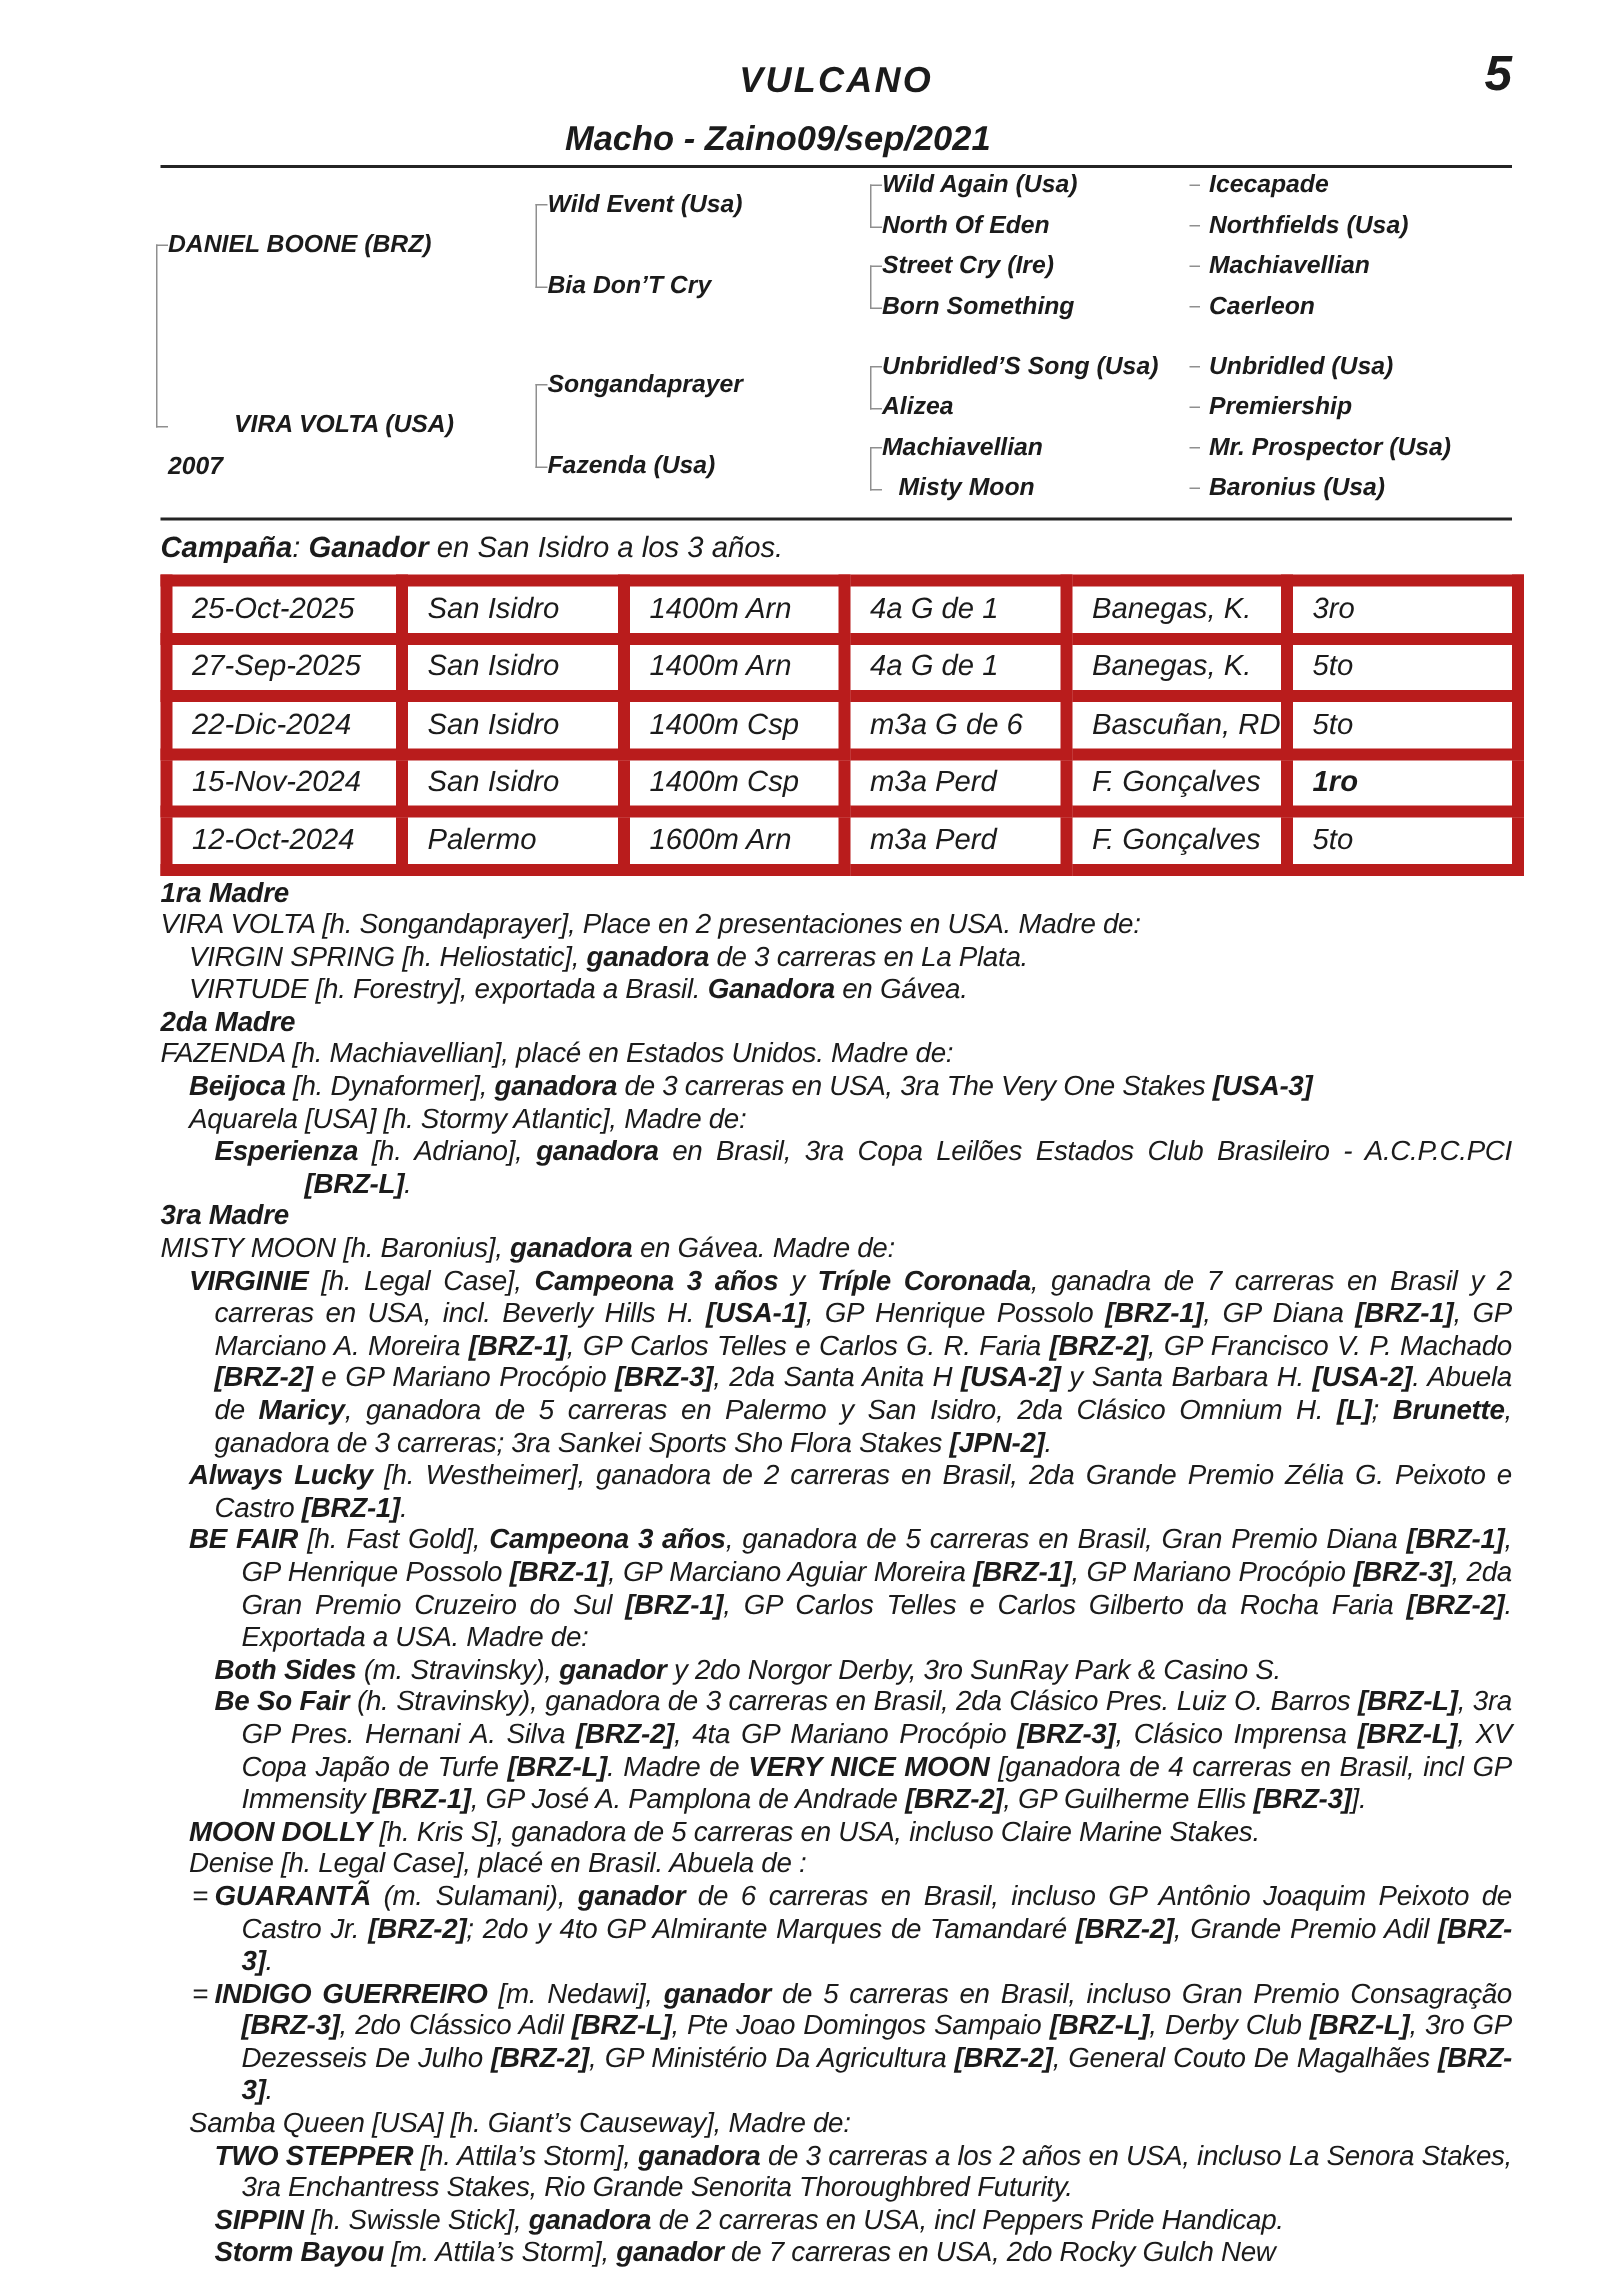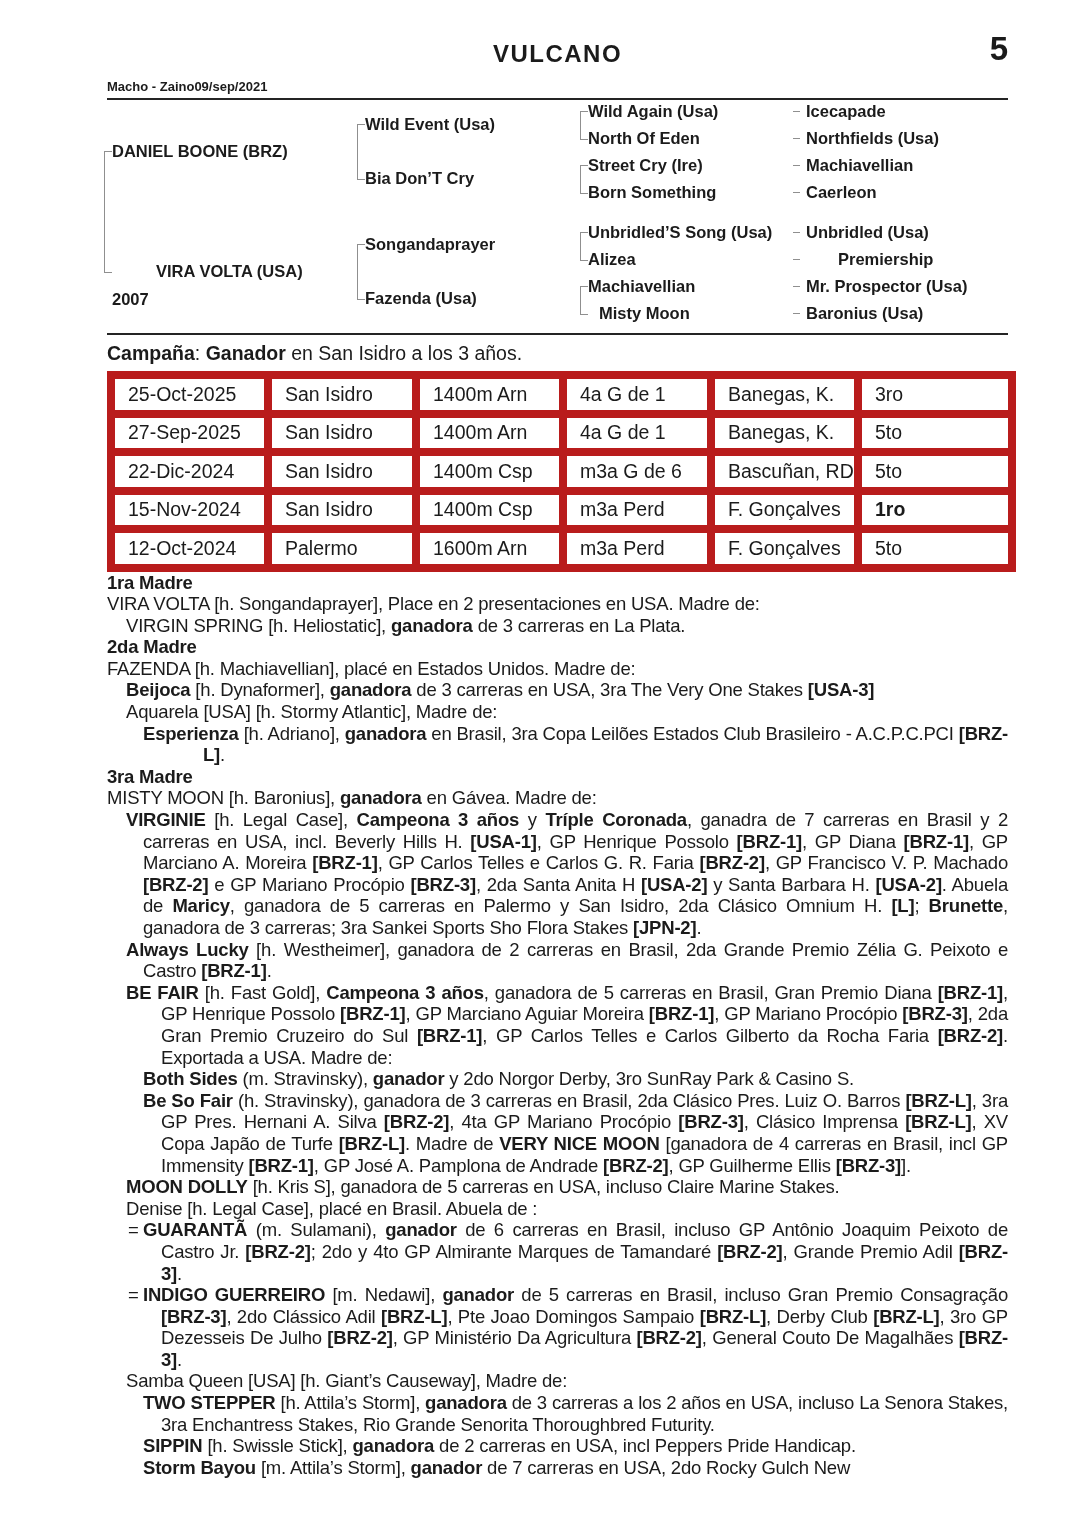--- a/index.html
+++ b/index.html
@@ -1,25 +1,25 @@
 <!DOCTYPE html>
 <html><head>
 <meta charset="utf-8">
 <style>
   html,body{margin:0;padding:0;background:#ffffff;}
   body{width:1080px;height:1525px;font-family:"Liberation Sans",sans-serif;color:#1b1b1b;}
-  .page{position:relative;width:1080px;height:1525px;overflow:hidden;background:#fff;}
+  .page{position:relative;width:1080px;height:1525px;overflow:hidden;background:#fff;font-style:italic;}
   .main{margin-left:107px;width:901px;}
   .b{font-weight:bold;}
 
   
   .title-row{position:relative;padding-top:40px;text-align:center;height:34px;}
   .horse-title{display:inline-block;font-size:24px;font-weight:bold;letter-spacing:1.5px;margin:0;}
   .page-num{position:absolute;right:0;top:30px;font-size:33px;font-weight:bold;}
-  .sub-row{display:flex;justify-content:flex-start;font-weight:bold;font-size:13px;margin-top:5px;}
+  .sub-row{display:flex;justify-content:center;font-weight:bold;font-size:23px;margin-top:5px;}
   .sub-row .date{margin-right:78px;}
   .rule{border:none;border-top:2px solid #242424;margin:4px 0 0 0;}
 
   
   .pedigree{position:relative;height:229px;margin-top:0;}
   .pe{position:absolute;white-space:nowrap;font-weight:bold;font-size:16.5px;line-height:17px;}
   .bracket{position:absolute;border-left:1.5px solid #8f8f8f;border-top:1.5px solid #8f8f8f;border-bottom:1.5px solid #8f8f8f;}
   .g4{display:flex;align-items:center;}
   .dash{width:7px;height:0;border-top:1.5px solid #8f8f8f;margin-right:6px;}
 
@@ -94,21 +94,21 @@
           <span>Machiavellian</span>
         </div>
       <div class="pe g4" style="left:686px;top:84px;">
           <span class="dash"></span>
           <span>Caerleon</span>
         </div>
       <div class="pe g4" style="left:686px;top:124px;">
           <span class="dash"></span>
           <span>Unbridled (Usa)</span>
         </div>
-      <div class="pe g4" style="left:686px;top:151px;gap:32px;">
+      <div class="pe g4" style="left:686px;top:151px;">
           <span class="dash"></span>
           <span>Premiership</span>
         </div>
       <div class="pe g4" style="left:686px;top:178px;">
           <span class="dash"></span>
           <span>Mr. Prospector (Usa)</span>
         </div>
       <div class="pe g4" style="left:686px;top:205px;">
           <span class="dash"></span>
           <span>Baronius (Usa)</span>
@@ -167,20 +167,21 @@
             <td>F. Gonçalves</td>
             <td>5to</td>
           </tr>
         </tbody>
     </table>
 
     <div class="family">
         <div class="fam-heading"><span class="b">1ra Madre</span></div>
         <div class="para i0"><span>VIRA VOLTA [h. Songandaprayer], Place en 2 presentaciones en USA. Madre de:</span></div>
         <div class="para i1"><span>VIRGIN SPRING [h. Heliostatic], </span><span class="b">ganadora</span><span> de 3 carreras en La Plata.</span></div>
+        <div class="para i1"><span>VIRTUDE [h. Forestry], exportada a Brasil. </span><span class="b">Ganadora</span><span> en Gávea.</span></div>
         <div class="fam-heading"><span class="b">2da Madre</span></div>
         <div class="para i0"><span>FAZENDA [h. Machiavellian], placé en Estados Unidos. Madre de:</span></div>
         <div class="para i1"><span class="b">Beijoca</span><span> [h. Dynaformer], </span><span class="b">ganadora</span><span> de 3 carreras en USA, 3ra The Very One Stakes </span><span class="b">[USA-3]</span></div>
         <div class="para i1"><span>Aquarela [USA] [h. Stormy Atlantic], Madre de:</span></div>
         <div class="para i2 deep"><span class="b">Esperienza</span><span> [h. Adriano], </span><span class="b">ganadora</span><span> en Brasil, 3ra Copa Leilões Estados Club Brasileiro - A.C.P.C.PCI </span><span class="b">[BRZ-L]</span><span>.</span></div>
         <div class="fam-heading"><span class="b">3ra Madre</span></div>
         <div class="para i0"><span>MISTY MOON [h. Baronius], </span><span class="b">ganadora</span><span> en Gávea. Madre de:</span></div>
         <div class="para i1"><span class="b">VIRGINIE</span><span> [h. Legal Case], </span><span class="b">Campeona 3 años</span><span> y </span><span class="b">Tríple Coronada</span><span>, ganadra de 7 carreras en Brasil y 2 carreras en USA, incl. Beverly Hills H. </span><span class="b">[USA-1]</span><span>, GP Henrique Possolo </span><span class="b">[BRZ-1]</span><span>, GP Diana </span><span class="b">[BRZ-1]</span><span>, GP Marciano A. Moreira </span><span class="b">[BRZ-1]</span><span>, GP Carlos Telles e Carlos G. R. Faria </span><span class="b">[BRZ-2]</span><span>, GP Francisco V. P. Machado </span><span class="b">[BRZ-2]</span><span> e GP Mariano Procópio </span><span class="b">[BRZ-3]</span><span>, 2da Santa Anita H </span><span class="b">[USA-2]</span><span> y Santa Barbara H. </span><span class="b">[USA-2]</span><span>. Abuela de </span><span class="b">Maricy</span><span>, ganadora de 5 carreras en Palermo y San Isidro, 2da Clásico Omnium H. </span><span class="b">[L]</span><span>; </span><span class="b">Brunette</span><span>, ganadora de 3 carreras; 3ra Sankei Sports Sho Flora Stakes </span><span class="b">[JPN-2]</span><span>.</span></div>
         <div class="para i1"><span class="b">Always Lucky</span><span> [h. Westheimer], ganadora de 2 carreras en Brasil, 2da Grande Premio Zélia G. Peixoto e Castro </span><span class="b">[BRZ-1]</span><span>.</span></div>
         <div class="para i1 deep"><span class="b">BE FAIR</span><span> [h. Fast Gold], </span><span class="b">Campeona 3 años</span><span>, ganadora de 5 carreras en Brasil, Gran Premio Diana </span><span class="b">[BRZ-1]</span><span>, GP Henrique Possolo </span><span class="b">[BRZ-1]</span><span>, GP Marciano Aguiar Moreira </span><span class="b">[BRZ-1]</span><span>, GP Mariano Procópio </span><span class="b">[BRZ-3]</span><span>, 2da Gran Premio Cruzeiro do Sul </span><span class="b">[BRZ-1]</span><span>, GP Carlos Telles e Carlos Gilberto da Rocha Faria </span><span class="b">[BRZ-2]</span><span>. Exportada a USA. Madre de:</span></div>

